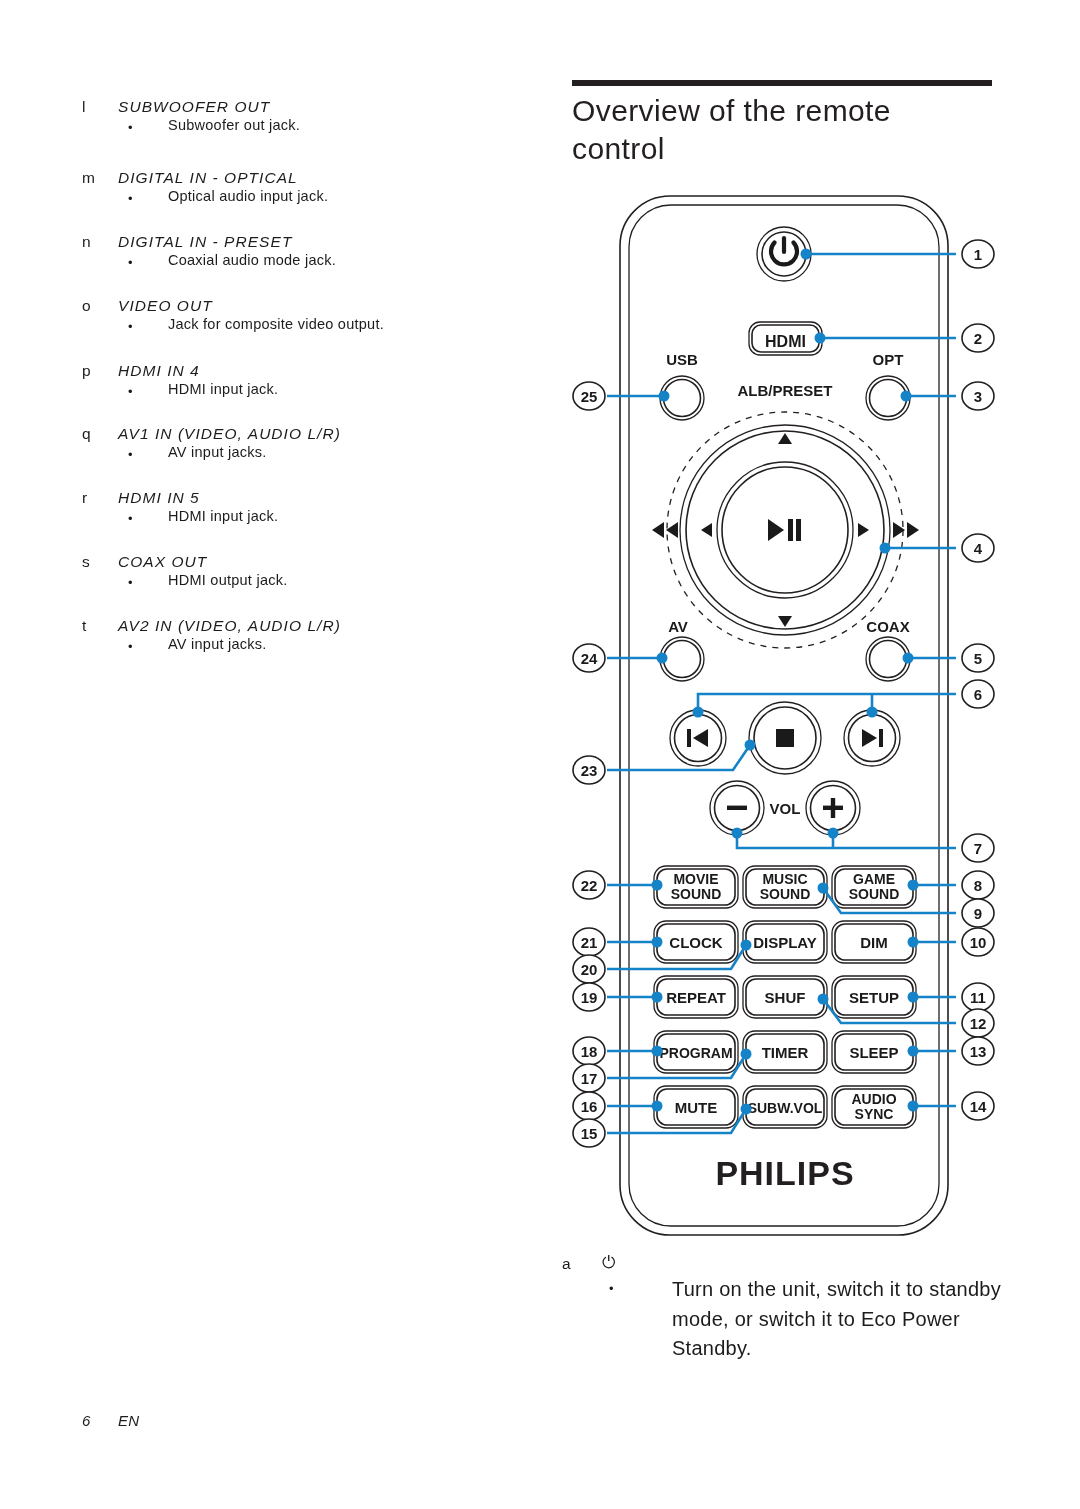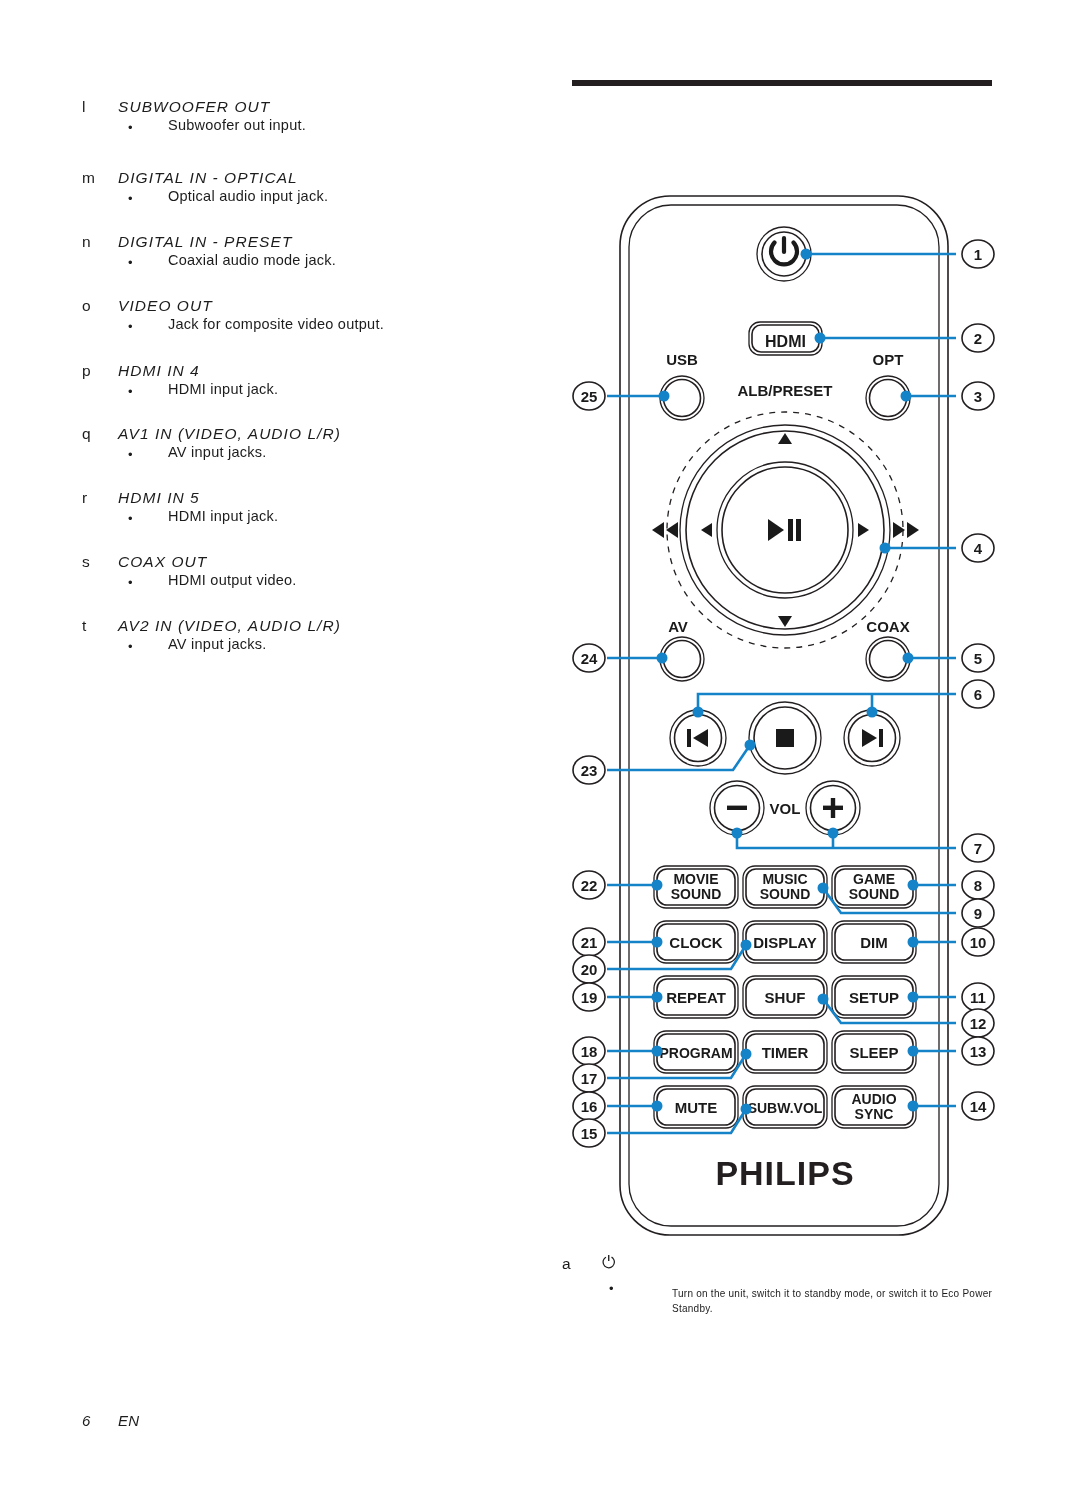--- a/index.html
+++ b/index.html
@@ -39,21 +39,21 @@
     font-size:30px;line-height:1.27;letter-spacing:.4px;color:#231f20;
     font-weight:400;
   }
 
   
   .cap{position:absolute;left:22px;top:1255px;width:470px;}
   .cap .marker{position:absolute;left:0;top:0;font-size:15.5px;}
   .cap .pw{position:absolute;left:40px;top:-1px;font-size:17px;line-height:1;}
   .cap .bullet{position:absolute;left:47px;top:27px;font-size:13px;line-height:1;}
   .cap .btext{position:absolute;left:110px;top:20px;width:345px;
-    font-size:10px;line-height:1.48;letter-spacing:.25px;margin-top:12px;}
+    font-size:20px;line-height:1.48;letter-spacing:.25px;}
 
   
   .footer{position:absolute;left:82px;top:1412px;font-size:15px;letter-spacing:.3px;font-style:italic;}
   .footer .pn{display:inline-block;width:36px;}
 
   
   .remote-wrap{position:absolute;left:0px;top:0px;width:1080px;height:1509px;
     pointer-events:none;}
   svg{display:block;}
   .ink{fill:none;stroke:#231f20;stroke-width:1.6;}
@@ -74,21 +74,21 @@
 <body>
 
 <div class="page">
 
   <div class="left-col">
 
     <div class="entry" style="top:98px">
       <span class="marker">l</span>
       <span class="heading">SUBWOOFER OUT</span>
       <span class="bullet">•</span>
-      <span class="btext">Subwoofer out input.</span>
+      <span class="btext">Subwoofer out jack.</span>
     </div>
 
     <div class="entry" style="top:169px">
       <span class="marker">m</span>
       <span class="heading">DIGITAL IN - OPTICAL</span>
       <span class="bullet">•</span>
       <span class="btext">Optical audio input jack.</span>
     </div>
 
     <div class="entry" style="top:233px">
@@ -123,34 +123,35 @@
       <span class="marker">r</span>
       <span class="heading">HDMI IN 5</span>
       <span class="bullet">•</span>
       <span class="btext">HDMI input jack.</span>
     </div>
 
     <div class="entry" style="top:553px">
       <span class="marker">s</span>
       <span class="heading">COAX OUT</span>
       <span class="bullet">•</span>
-      <span class="btext">HDMI output video.</span>
+      <span class="btext">HDMI output jack.</span>
     </div>
 
     <div class="entry" style="top:617px">
       <span class="marker">t</span>
       <span class="heading">AV2 IN (VIDEO, AUDIO L/R)</span>
       <span class="bullet">•</span>
       <span class="btext">AV input jacks.</span>
     </div>
 
   </div>
 
   <div class="right-col">
     <div class="rule"></div>
+    <div class="title">Overview of the remote control</div>
 
     <div class="cap">
       <span class="marker">a</span>
       <span class="pw">⏻</span>
       <span class="bullet">•</span>
       <span class="btext">Turn on the unit, switch it to standby mode, or switch it to Eco Power Standby.</span>
     </div>
   </div>
 
   <div class="footer">

